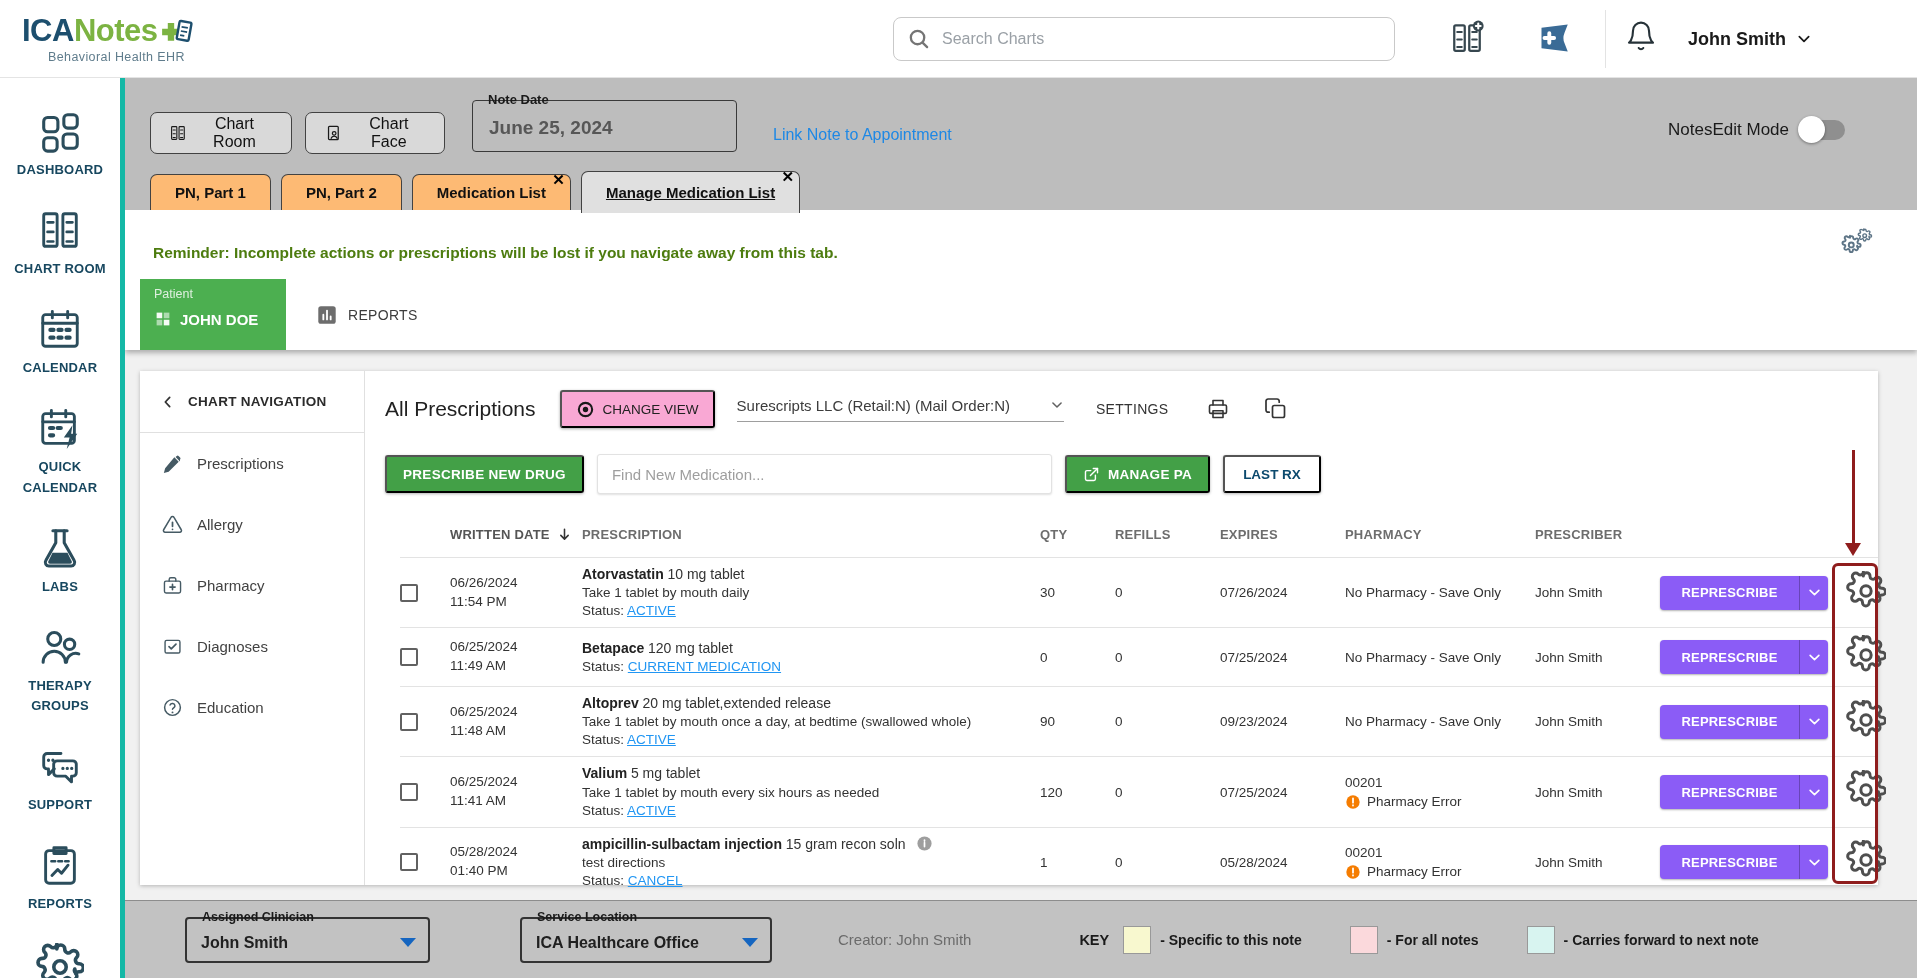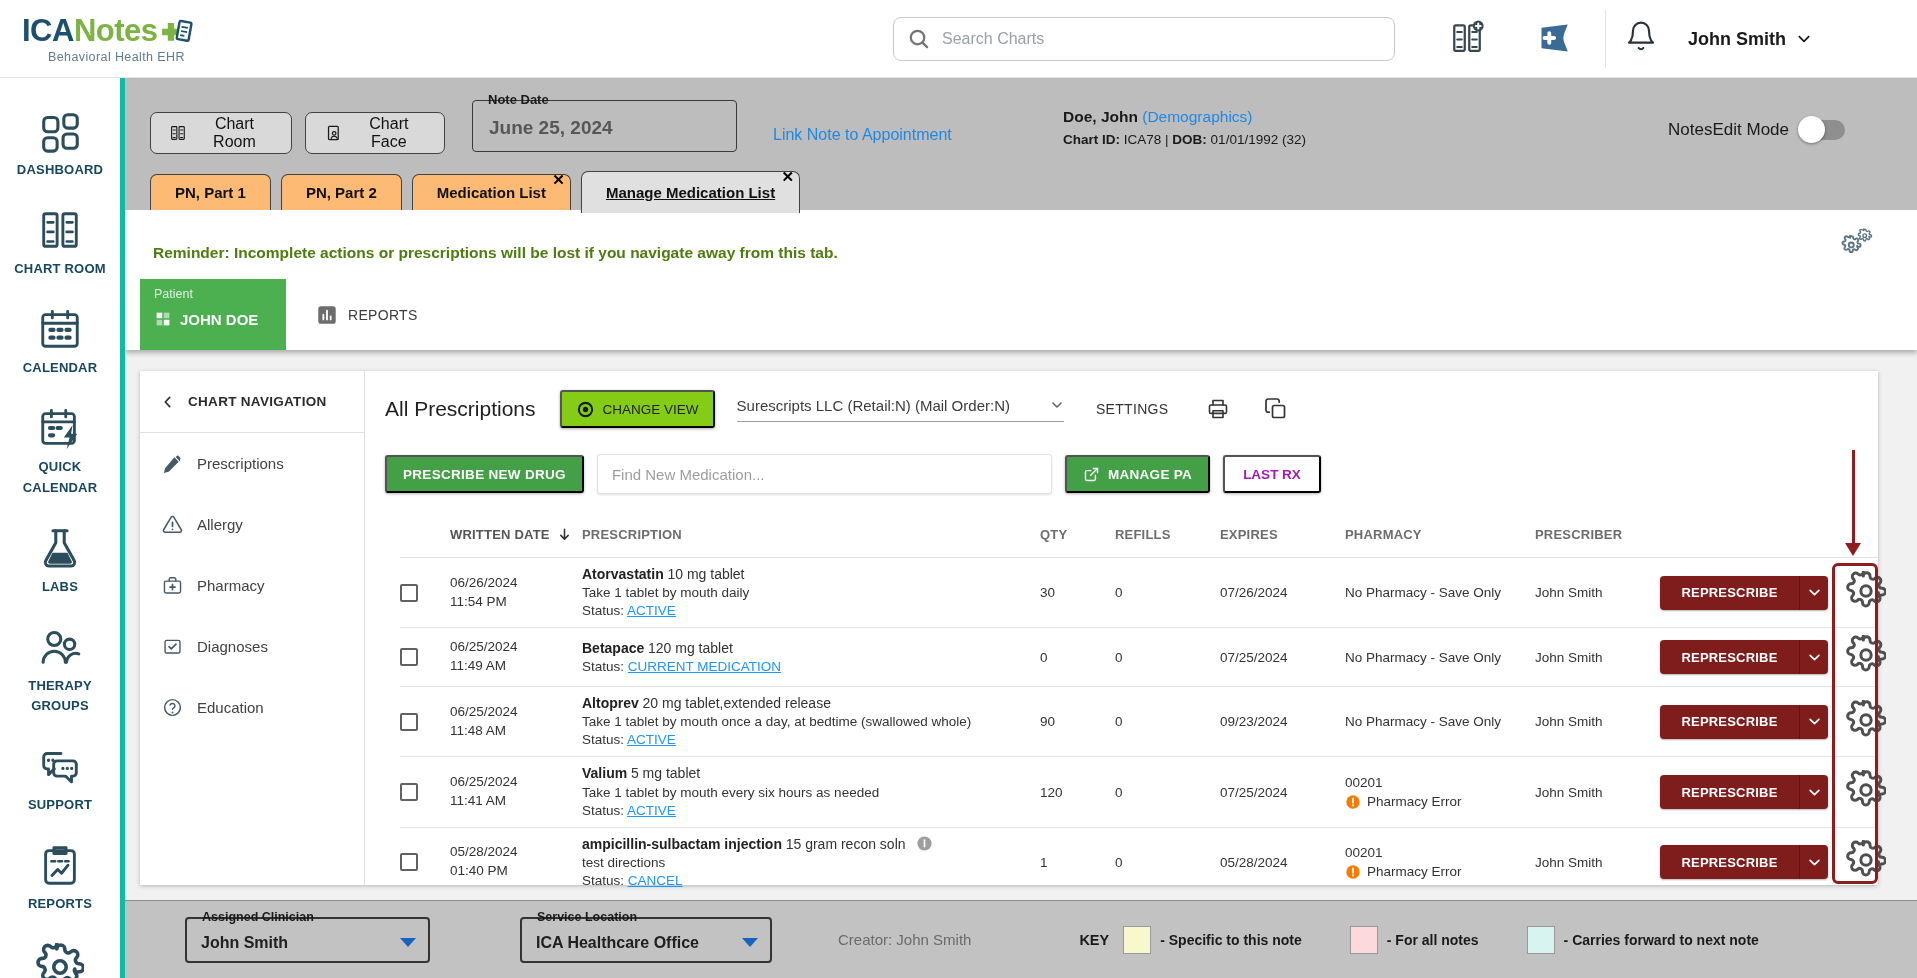--- a/index.html
+++ b/index.html
@@ -96,62 +96,62 @@
                     border-bottom:1px solid #e0e0e0; cursor:pointer; }
   .chart-nav .hdr .ic { width:16px; height:16px; color:#333; }
   .chart-nav .hdr .ttl { font-size:13.5px; font-weight:700; color:#2b2b2b; letter-spacing:.3px; }
   .nav-item { height:61px; display:flex; align-items:center; gap:14px; padding-left:22px; cursor:pointer; }
   .nav-item .ic { width:21px; height:21px; color:#455a64; }
   .nav-item .lbl { font-size:15px; color:#424242; }
 
   .rx-area { flex:1; padding:0 0 0 20px; }
   .toolbar1 { display:flex; align-items:center; height:76px; }
   .rx-title { font-size:21px; color:#212121; margin-right:24px; }
-  .chip-btn { display:flex; align-items:center; gap:8px; height:38px; padding:0 14px; background:#84cc16;
+  .chip-btn { display:flex; align-items:center; gap:8px; height:38px; padding:0 14px; background:#f9a8d4;
               border-radius:3px; box-shadow:0 1px 3px rgba(0,0,0,.35); font-size:13.5px; color:#222;
               cursor:pointer; white-space:nowrap; }
   .chip-btn .ic { width:19px; height:19px; color:#1a1a1a; }
   .rx-dd { display:flex; align-items:center; gap:40px; margin-left:22px; padding-bottom:7px;
            border-bottom:1px solid #9e9e9e; cursor:pointer;text-align:center; }
   .rx-dd .val { font-size:15px; color:#3c3c3c; }
   .rx-dd .ic { width:14px; height:14px; color:#616161; }
   .settings-lbl { margin-left:32px; font-size:14px; color:#333; letter-spacing:.3px; cursor:pointer; }
   .tool-ic { width:24px; height:24px; color:#333; cursor:pointer; }
   .toolbar2 { display:flex; align-items:center; gap:13px; height:42px; margin-top:6px; }
   .green-btn { display:flex; align-items:center; gap:8px; height:38px; padding:0 16px; background:#43a047;
                color:#fff; font-size:13.5px; font-weight:700; border-radius:3px; letter-spacing:.3px;
                box-shadow:0 1px 3px rgba(0,0,0,.3); cursor:pointer; white-space:nowrap; }
   .green-btn .ic { width:17px; height:17px; color:#fff; }
   .find-input { width:455px; height:40px; border:1px solid #e2e2e2; border-radius:3px;
                 box-shadow:0 1px 2px rgba(0,0,0,.12); padding:0 14px; font-size:15px; color:#444;
                 font-family:inherit; outline:none; }
   .find-input::placeholder { color:#9e9e9e; }
   .white-btn { height:38px; padding:0 18px; display:flex; align-items:center; background:#fff;
                border-radius:3px; box-shadow:0 1px 3px rgba(0,0,0,.3); font-size:13.5px; font-weight:600;
-               color:#a21caf; cursor:pointer; }
+               color:#0c4a6e; cursor:pointer; }
 
   .rx-table { margin-left:15px; }
   .trow { display:grid; grid-template-columns:34px 148px 1fr 75px 105px 125px 190px 125px 178px 40px;
           align-items:center; }
   .thead { height:46px; margin-top:16px; }
   .thead .th { font-size:13px; font-weight:700; color:#6d6d6d; letter-spacing:.2px; }
   .th-date { display:flex; align-items:center; gap:6px; padding-left:16px; color:#555 !important; }
   .sort-ic { width:17px; height:17px; color:#333; }
   .tbody .trow { border-top:1px solid #e3e3e3; padding:7px 0; min-height:55px; }
   .cb { width:18px; height:18px; border:2px solid #616161; border-radius:2px; background:#fff; cursor:pointer; }
   .cell-date { padding-left:16px; font-size:13.5px; color:#333; line-height:1.4; }
   .cell-rx { font-size:13.5px; color:#333; line-height:1.34; padding-right:14px; }
   .cell-rx .drug { font-weight:700; font-size:14px; color:#222; }
   .cell-rx .strength { font-size:14px; }
   .cell-rx .info-ic { display:inline-block; width:17px; height:17px; vertical-align:-3px; margin-left:7px; color:#9e9e9e; cursor:pointer; }
   .status-link { color:#2196f3; text-decoration:underline; cursor:pointer; }
   .cell-num, .cell-txt { font-size:13.5px; color:#333; }
   .ph-err { display:flex; align-items:center; gap:6px; margin-top:4px; }
   .ph-err .ic { width:16px; height:16px; color:#f57c00; }
-  .represcribe { display:flex; align-items:stretch; width:168px; height:34px; background:#7f1d1d;
+  .represcribe { display:flex; align-items:stretch; width:168px; height:34px; background:#8b5cf6;
                  border-radius:4px; box-shadow:0 1px 2px rgba(0,0,0,.3); overflow:hidden; cursor:pointer; }
   .represcribe .lab { flex:1; display:flex; align-items:center; justify-content:center; color:#fff;
                       font-size:13px; font-weight:700; letter-spacing:.2px; }
   .represcribe .split { width:1px; background:rgba(0,0,0,.25); }
   .represcribe .chev { width:28px; display:flex; align-items:center; justify-content:center; color:#fff; }
   .represcribe .chev .ic { width:15px; height:15px; }
   .row-gear { width:23px; height:23px; color:#4f4f4f; cursor:pointer; margin-left:8px; }
 
   
   .red-line { position:absolute; left:1727px; top:100px; width:3px; height:94px; background:#8f1d1d; z-index:9; }
@@ -335,33 +335,20 @@
               <circle cx="13" cy="12.4" r="2.3"></circle>
               <path d="M9.2 18.8a4 4 0 0 1 7.6 0"></path>
             </svg></span>
         <span>Chart Face</span>
       </button>
       <div class="fieldset-box notedate">
         <span class="legend">Note Date</span>
         <div class="val">June 25, 2024</div>
       </div>
       <a class="link-note">Link Note to Appointment</a>
-      <div class="pt-info">
-        <div class="l1">
-          <span class="nm">Doe, John</span>
-          <span class="demo">(Demographics)</span>
-        </div>
-        <div class="l2">
-          <b>Chart ID:</b>
-          <span>ICA78</span>
-          <span>|</span>
-          <b>DOB:</b>
-          <span>01/01/1992 (32)</span>
-        </div>
-      </div>
       <div class="notesedit">
         <span class="lbl">NotesEdit Mode</span>
         <div class="toggle">
             <div class="knob"></div>
           </div>
       </div>
       <div class="tabs-row">
 
           <div class="note-tab">
             <span>PN, Part 1</span>

